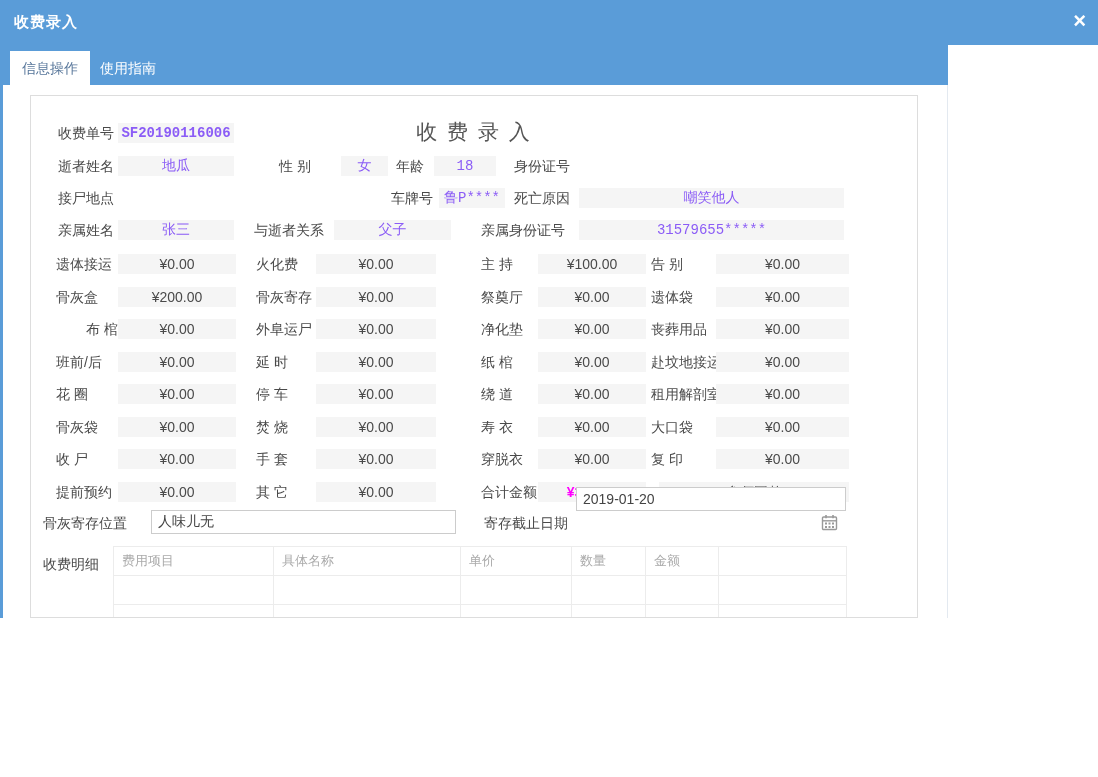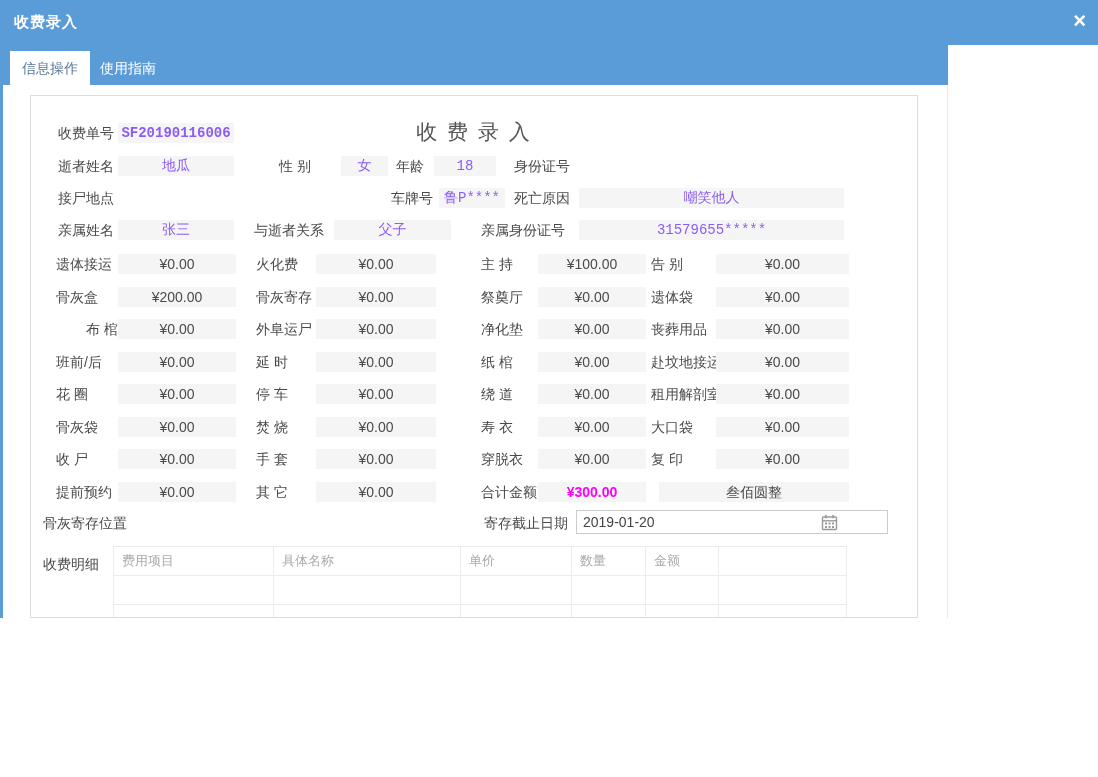--- a/index.html
+++ b/index.html
@@ -143,22 +143,23 @@
           <span class="lbl" style="left: 25px; top: 388px;">提前预约</span>
           <div class="fld" style="left: 87px; top: 386px; width: 118px;">¥0.00</div>
           <span class="lbl" style="left: 225px; top: 388px;">其 它</span>
           <div class="fld" style="left: 285px; top: 386px; width: 120px;">¥0.00</div>
           <span class="lbl" style="left: 450px; top: 388px;">合计金额</span>
           <div class="fld magenta" style="left: 507px; top: 386px; width: 108px;">¥300.00</div>
           <div class="fld" style="left: 628px; top: 386px; width: 190px;">叁佰圆整</div>
         </div>
 
       <span class="lbl" style="left:12px;top:419px">骨灰寄存位置</span>
+      <input class="text-input" style="left: 120px; top: 414px; width: 305px;" readonly="" value="人味儿无">
       <span class="lbl" style="left:453px;top:419px">寄存截止日期</span>
-      <input class="text-input" style="left: 545px; top: 414px; width: 312px;" readonly="" value="2019-01-20">
+      <input class="text-input" style="left: 545px; top: 391px; width: 270px;" readonly="" value="2019-01-20">
       <span class="cal-icon" style="left:790px;top:418px">
         <svg width="17" height="17" viewBox="0 0 17 17">
           <rect x="1.5" y="3" width="14" height="12.5" rx="1" fill="none" stroke="#999" stroke-width="1.4"></rect>
           <line x1="1.5" y1="6.8" x2="15.5" y2="6.8" stroke="#999" stroke-width="1.4"></line>
           <line x1="5" y1="1" x2="5" y2="4.2" stroke="#999" stroke-width="1.6"></line>
           <line x1="12" y1="1" x2="12" y2="4.2" stroke="#999" stroke-width="1.6"></line>
           <rect x="4" y="8.5" width="2" height="2" fill="#999"></rect>
             <rect x="7.5" y="8.5" width="2" height="2" fill="#999"></rect>
             <rect x="11" y="8.5" width="2" height="2" fill="#999"></rect>
           <rect x="4" y="12" width="2" height="2" fill="#999"></rect>

